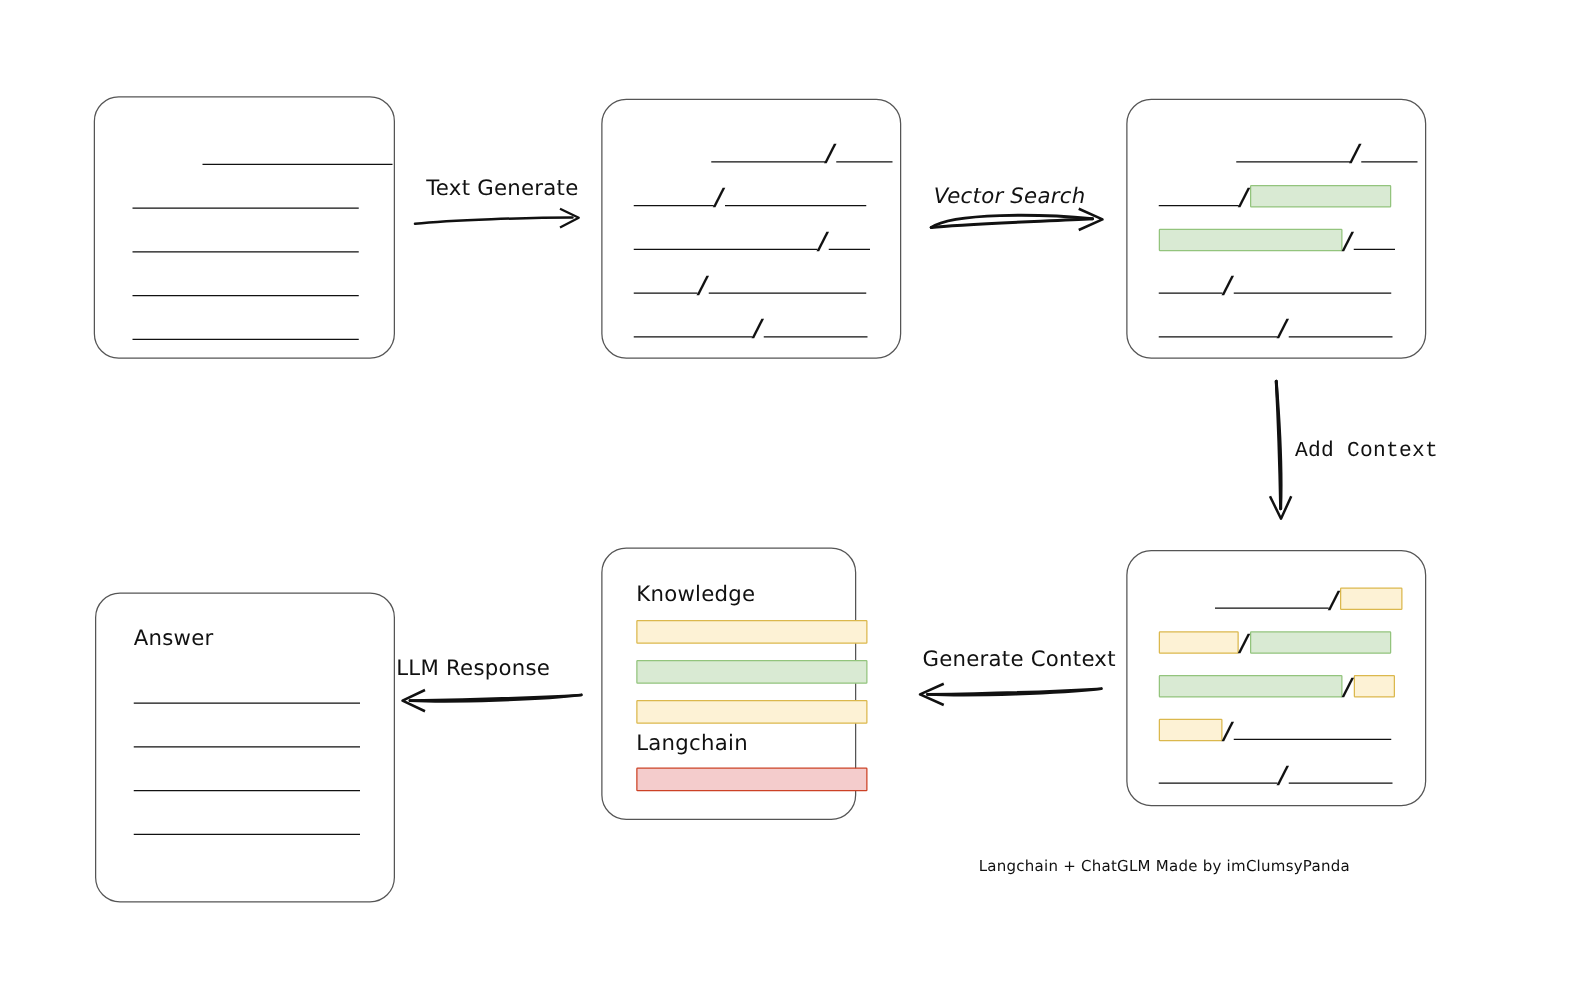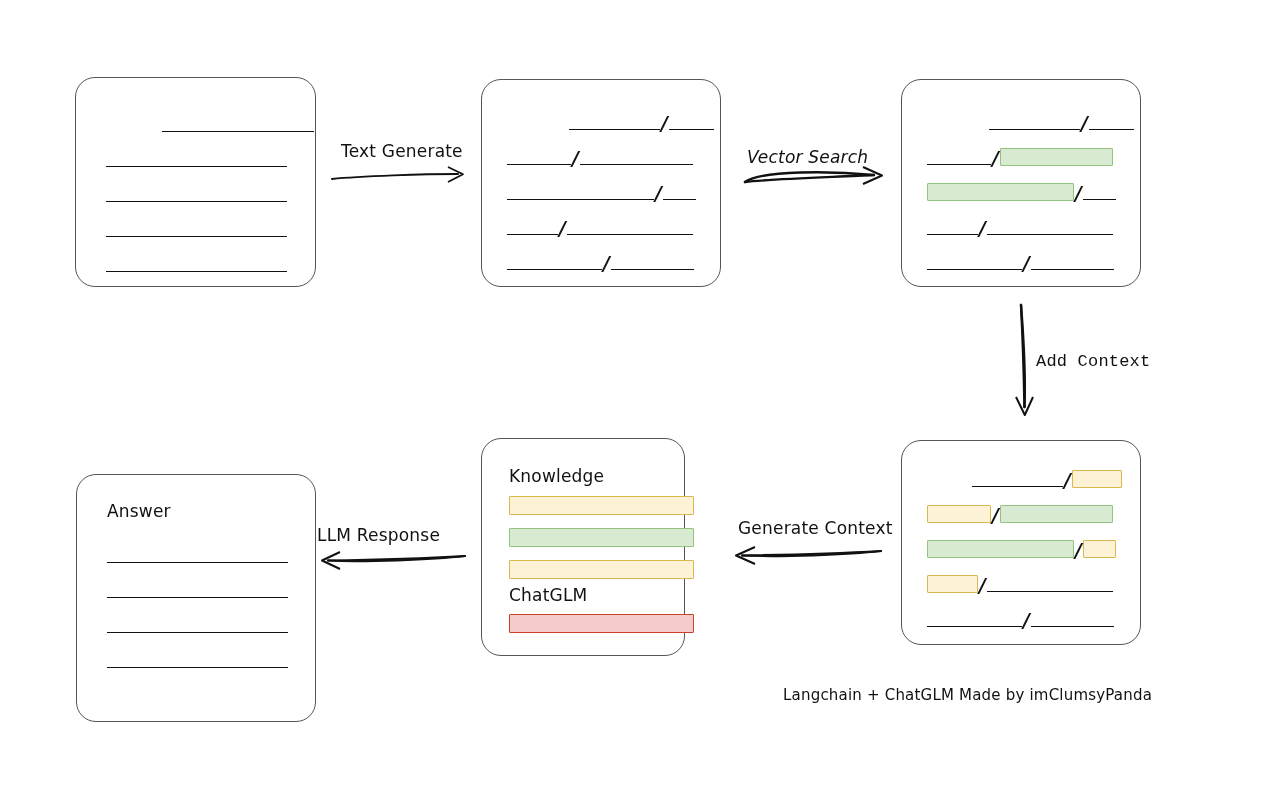--- a/index.html
+++ b/index.html
@@ -79,21 +79,21 @@
   }
   .arrow-label {
     position: absolute;
     font-size: 17px;
     color: #111111;
     white-space: nowrap;
     letter-spacing: 0.2px;
   }
   .footer-note {
     position: absolute;
-    font-size: 15px;
+    font-size: 12px;
     color: #111111;
     white-space: nowrap;
     letter-spacing: 0.2px;
   }
   svg.arrow-svg {
     position: absolute;
     overflow: visible;
   }
 </style>
 </head>
@@ -229,21 +229,21 @@
     <path d="M20,4 L2,12.5 L20,21" stroke="#111111" stroke-width="2" fill="none" stroke-linejoin="round"></path>
   </svg>
 
   <div class="doc-box" style="left:481px; top:438px; width:204px; height:218px;">
     <div class="box-title" style="left:27px; top:27px;">Knowledge</div>
     <div class="bar-stack" style="position:absolute; left:27px; top:57px;">
         <div class="bar yellow" style="top: 0px; left: 0px; width: 185px; background: rgb(253, 242, 213); border: 1.4px solid rgb(219, 184, 77);"></div>
         <div class="bar green" style="top: 32px; left: 0px; width: 185px; background: rgb(217, 234, 211); border: 1.4px solid rgb(147, 196, 125);"></div>
         <div class="bar yellow" style="top: 64px; left: 0px; width: 185px; background: rgb(253, 242, 213); border: 1.4px solid rgb(219, 184, 77);"></div>
       </div>
-    <div class="box-title" style="left:27px; top:146px;">ChatGLM</div>
+    <div class="box-title" style="left:27px; top:146px;">Langchain</div>
     <div class="bar-stack" style="position:absolute; left:27px; top:175px;">
         <div class="bar red" style="top: 0px; left: 0px; width: 185px; background: rgb(244, 204, 204); border: 1.4px solid rgb(204, 65, 37);"></div>
       </div>
   </div>
 
   <div class="arrow-label" style="left:738px; top:518px;">Generate Context</div>
   <svg class="arrow-svg" style="left:734px; top:544px;" width="150" height="24" viewBox="0 0 150 24">
     <path d="M147,7 C112,9 42,11 8,11.5" stroke="#111111" stroke-width="2.2" fill="none" stroke-linecap="round"></path>
     <path d="M147,7 C114,11 44,13 8,11.5" stroke="#111111" stroke-width="2.2" fill="none" stroke-linecap="round"></path>
     <path d="M21,3 L2,11.5 L21,20" stroke="#111111" stroke-width="2" fill="none" stroke-linejoin="round"></path>

